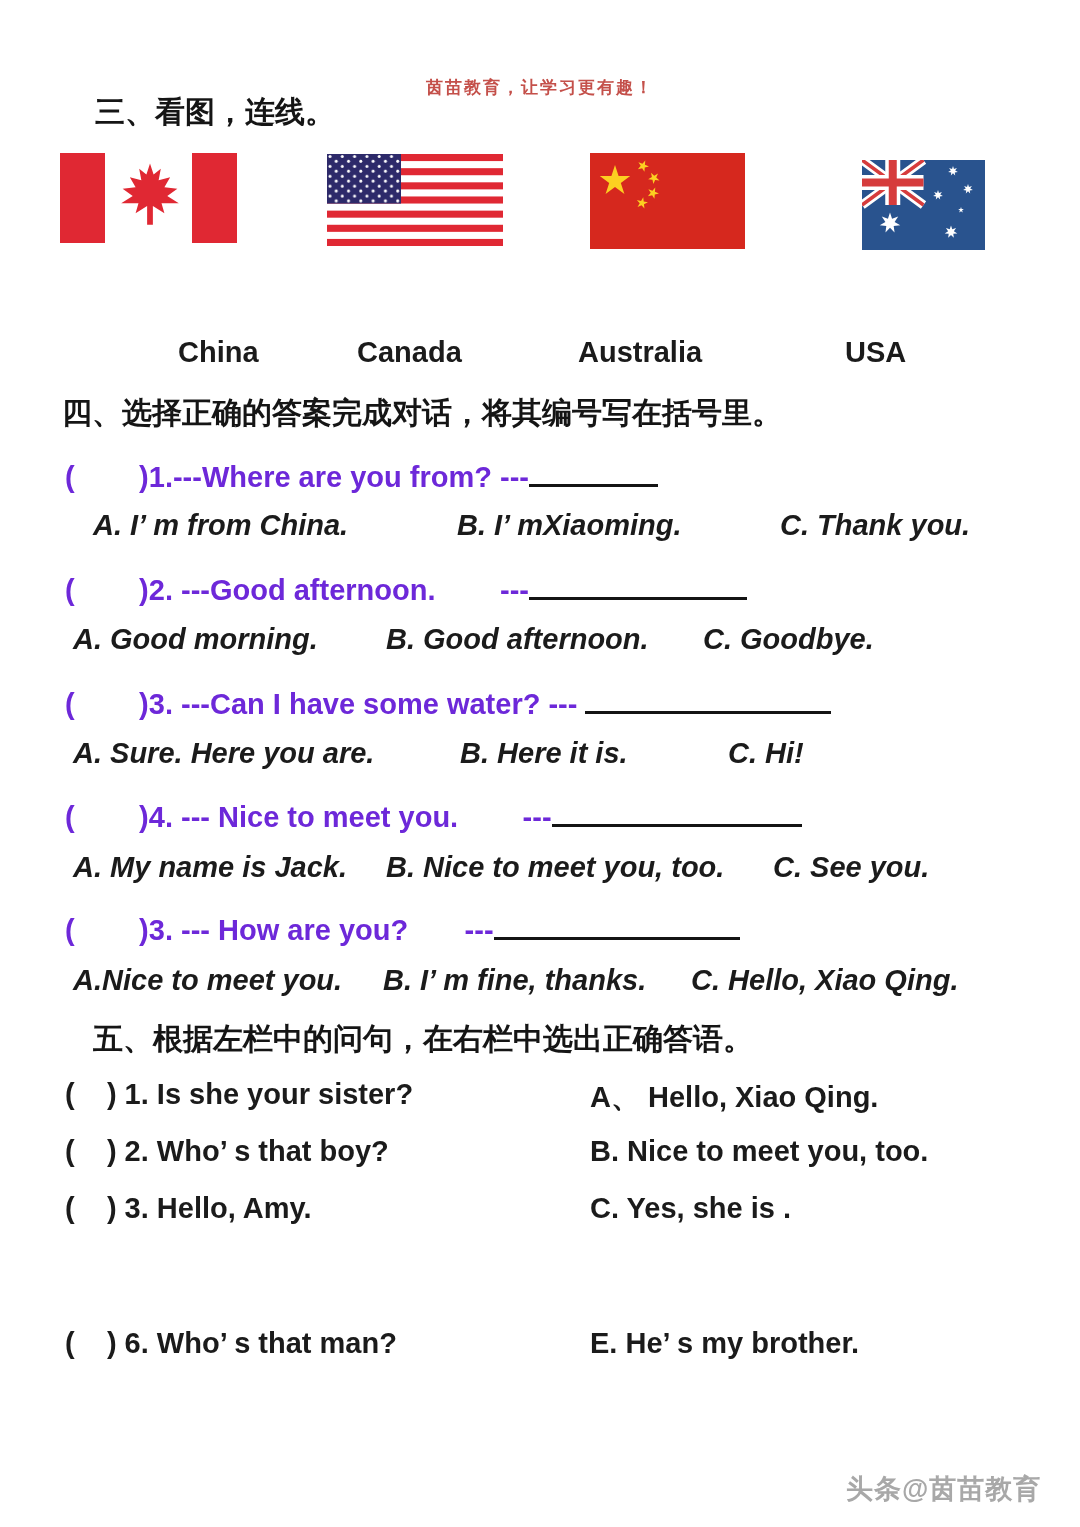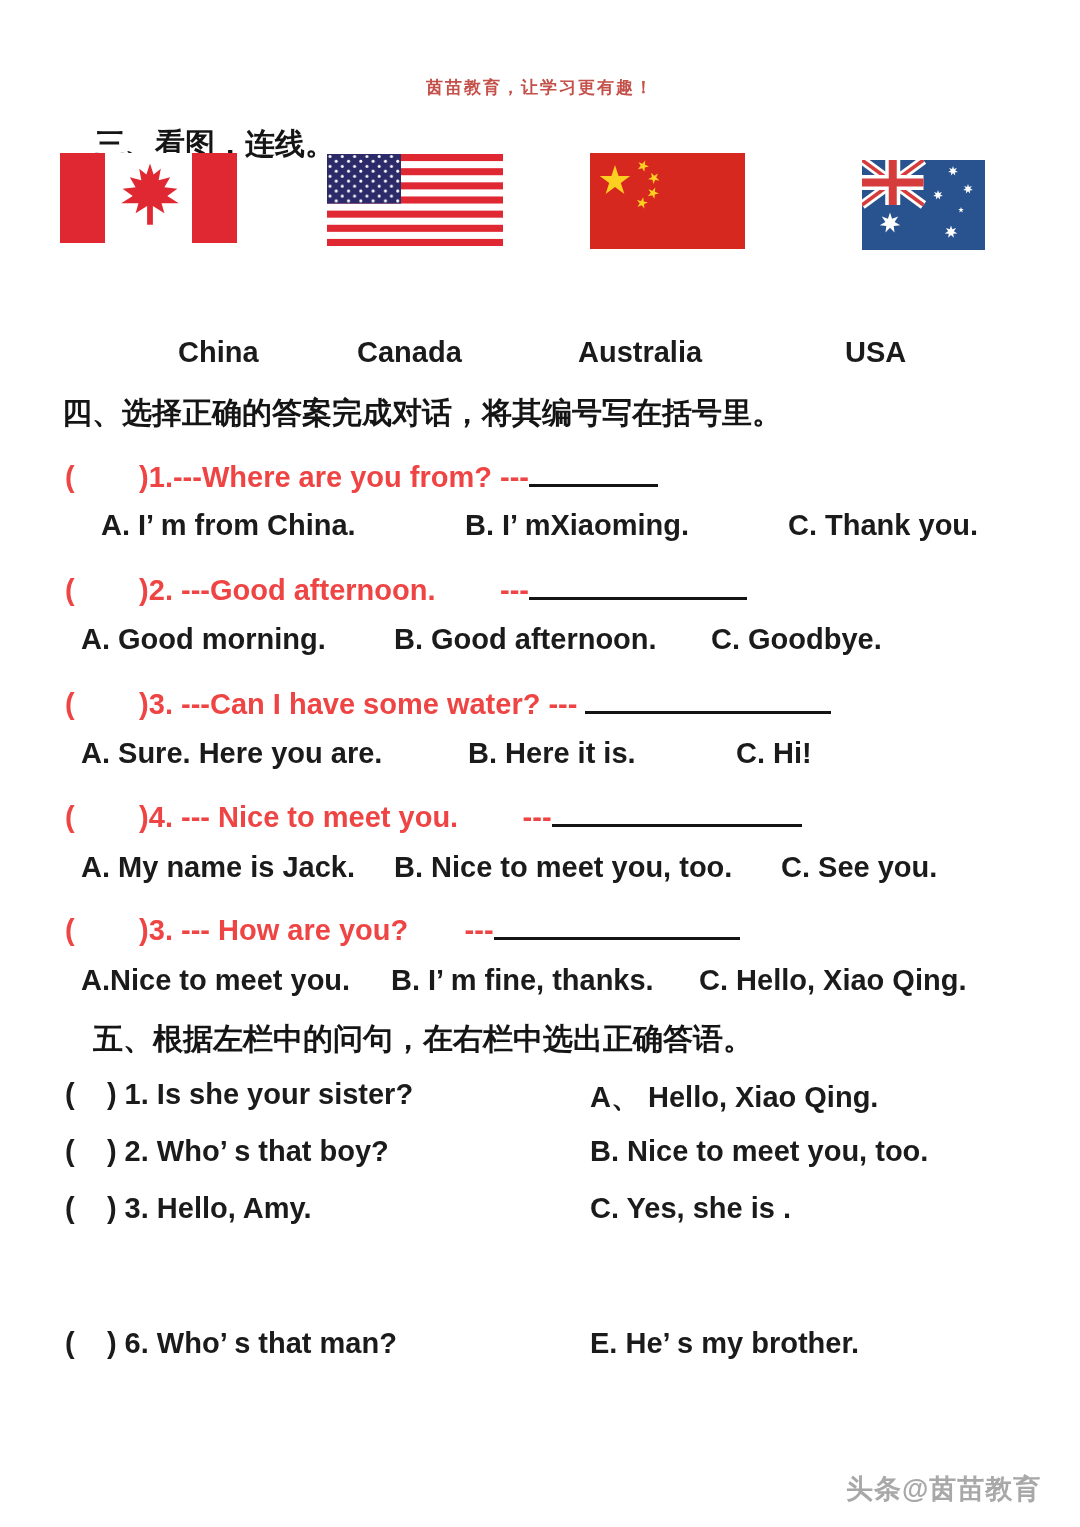--- a/index.html
+++ b/index.html
@@ -15,37 +15,37 @@
     position:absolute;top:76px;left:0;right:0;
     text-align:center;
     font-size:17px;letter-spacing:2px;
     color:#c4504a;font-weight:600;
   }
   .cn-title{
     position:absolute;
     font-size:30px;font-weight:700;color:#151515;
     white-space:pre;
   }
-  .s3-title{top:92px;left:95px;margin-top:32px;}
+  .s3-title{top:92px;left:95px;}
   .s4-title{top:393px;left:62px;}
   .s5-title{top:1019px;left:93px;}
   .flag{position:absolute;}
   .flag svg{display:block;}
   .names-row span{
     position:absolute;top:336px;
     font-size:29px;font-weight:700;white-space:pre;
   }
   .line{
     position:absolute;left:65px;
     font-size:29px;font-weight:700;
-    white-space:pre;color:#ef4444;
+    white-space:pre;color:#6d28d9;
   }
   .optrow{
-    position:absolute;left:16px;width:942px;height:42px;
-    font-size:29px;font-weight:700;
+    position:absolute;left:8px;width:942px;height:42px;
+    font-size:29px;font-weight:700;font-style:italic;
   }
   .opt{position:absolute;white-space:pre;}
   .blank{
     display:inline-block;
     border-bottom:3px solid #141414;
     height:1.0em;
     vertical-align:baseline;
   }
   .bl1{width:129px}.bl2{width:218px}.bl3{width:246px}.bl4{width:250px}.bl5{width:246px}
   .matchrow{position:absolute;left:0;width:976px;height:42px;font-size:29px;font-weight:700;}

